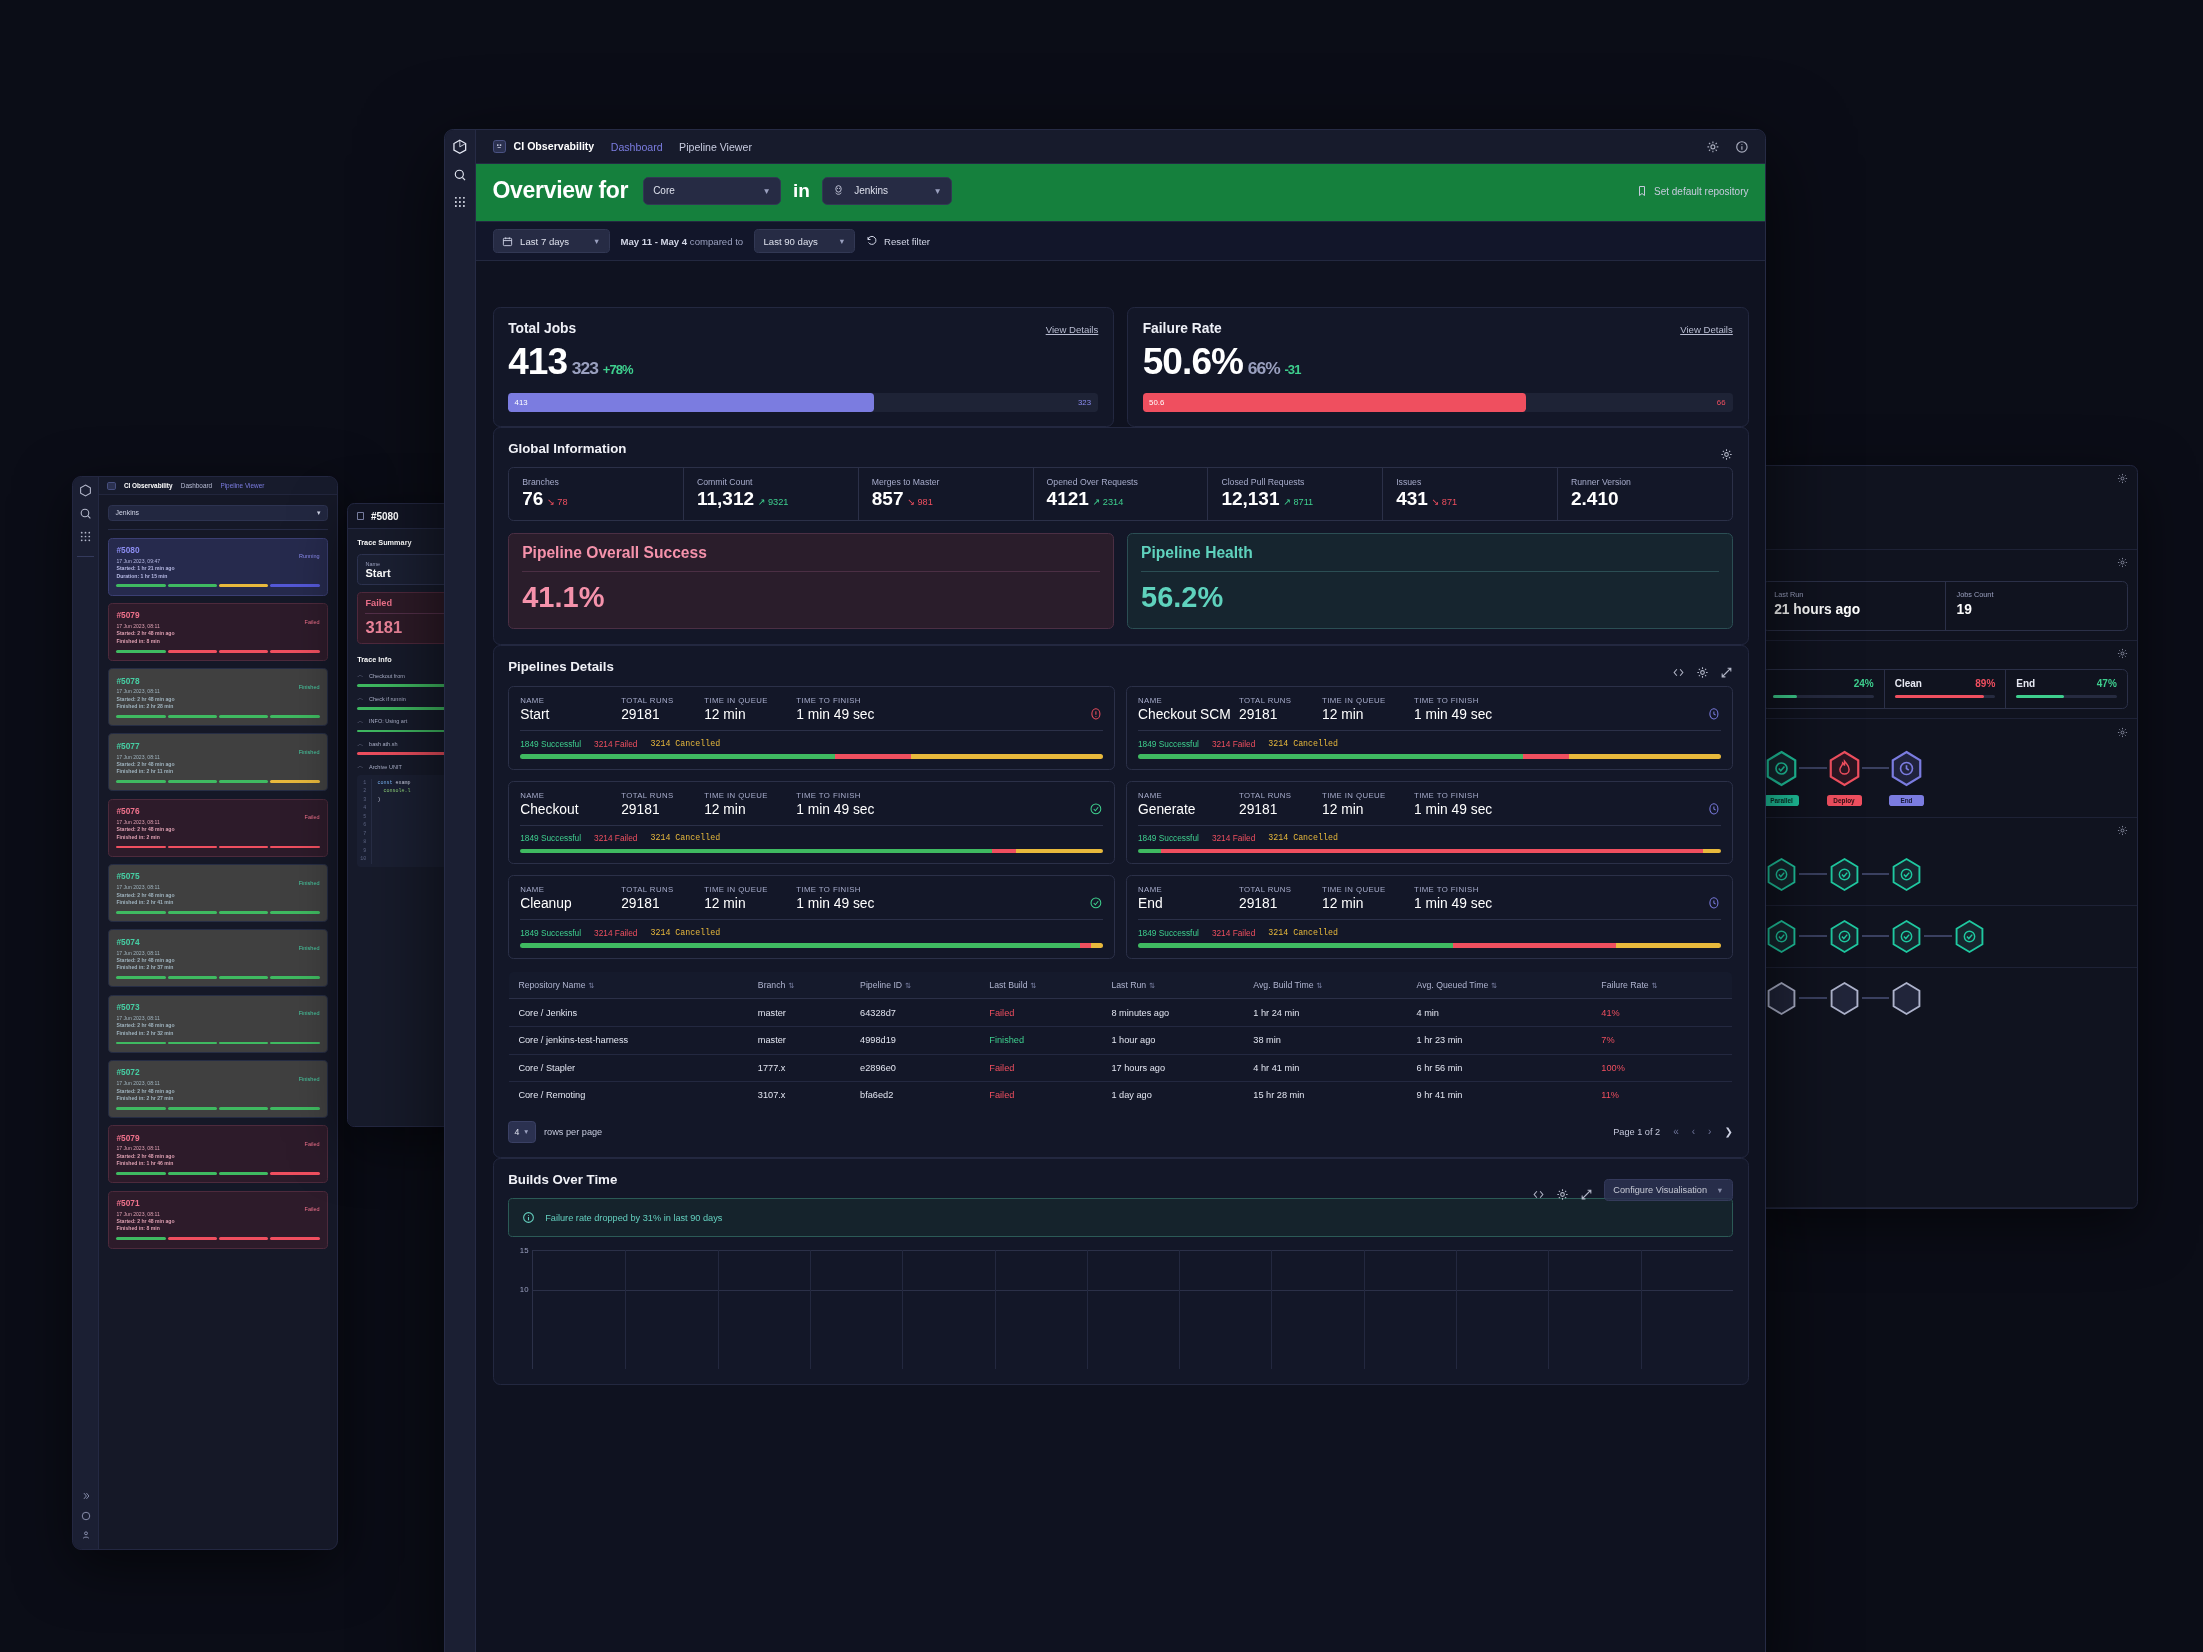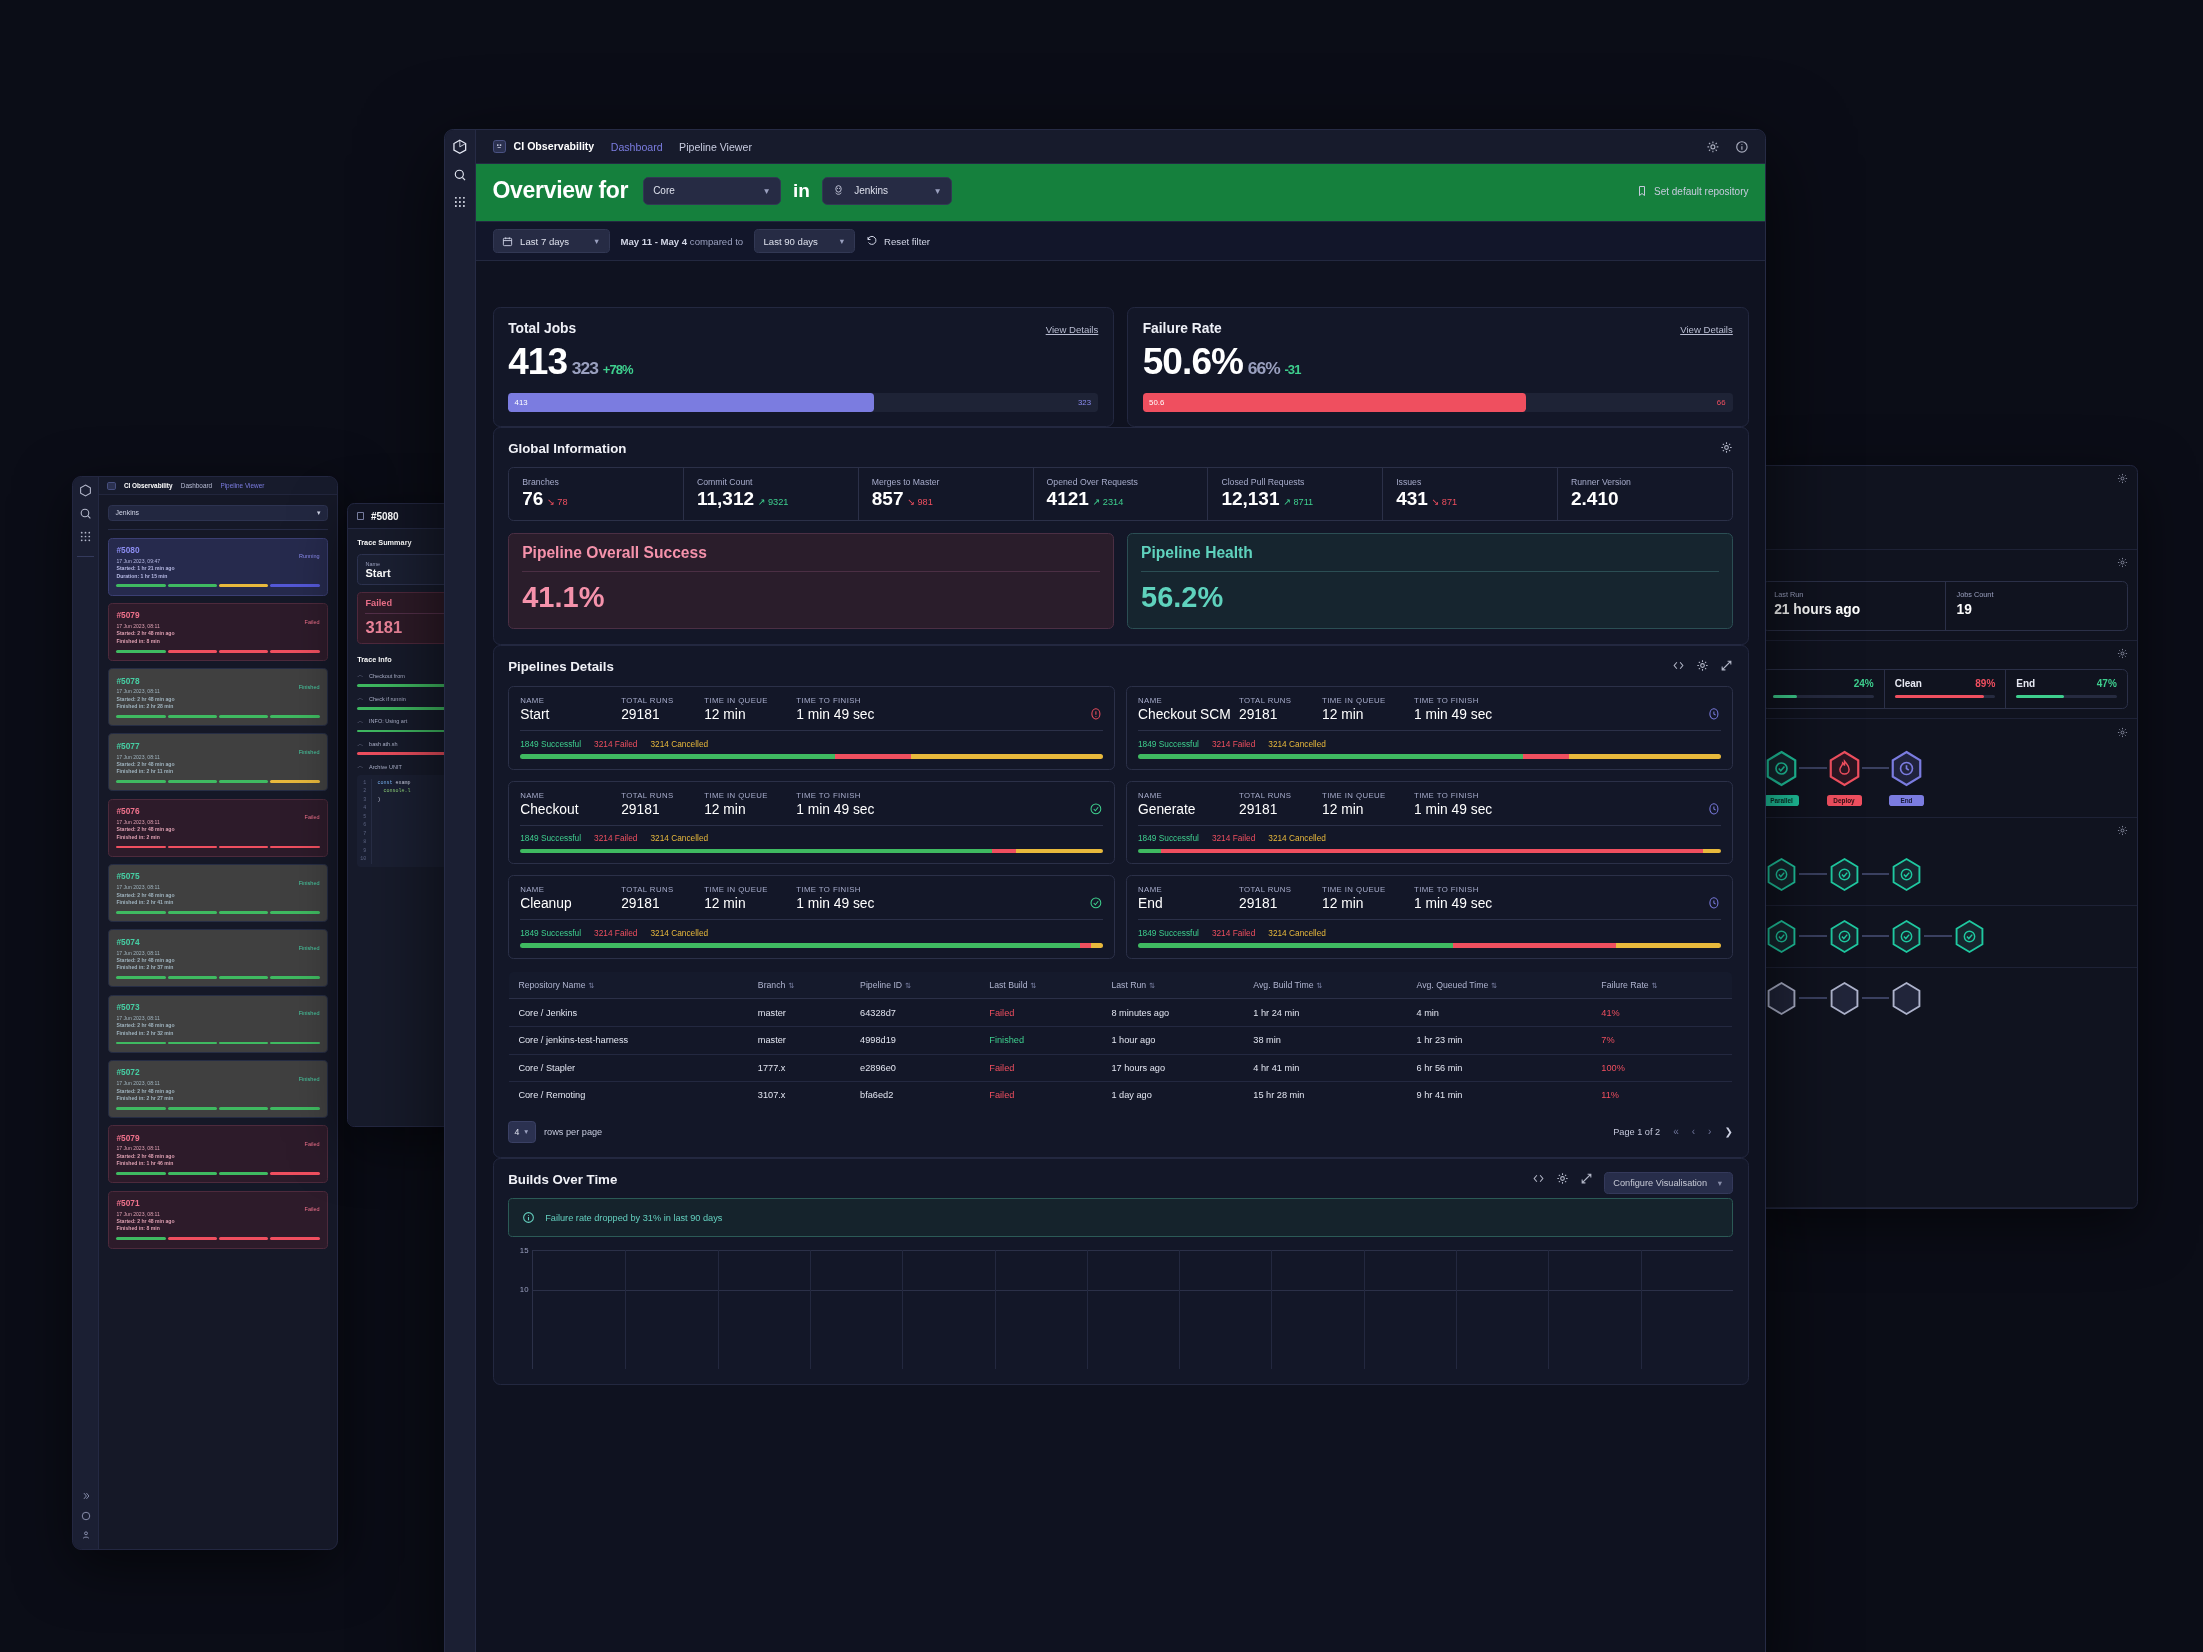--- a/index.html
+++ b/index.html
@@ -159,21 +159,21 @@
   .kpi .fill { position: absolute; left: 0; top: 0; bottom: 0; border-radius: 3.7px; }
   .kpi .t1 { position: relative; font-size: 7.8px; padding-left: 6.4px; color: #fff; }
   .kpi .t2 { position: absolute; right: 7.3px; font-size: 7.8px; }
   .avgdur { padding: 13px 14.7px 14.7px; width: 266px; }
   .avgdur h3 { font-size: 13.8px; font-weight: bold; color: #eef0f7; }
   .nodata { margin-top: 11px; height: 55px; background: #2b2f4c; border: 0.9px solid #3b4068; border-radius: 4.6px;
     display: flex; align-items: center; justify-content: center; font-size: 9.2px; color: #b9bde0; }
 
   .panel { background: #131728; border: 0.9px solid #232840; border-radius: 7.3px; padding: 13px 14.7px 14.7px; position: relative; }
   .panel > h2 { font-size: 13.3px; font-weight: bold; color: #f0f1f7; }
-  .panel .tools { position: absolute; right: 14.7px; top: 13px; display: flex; gap: 11px; align-items: flex-start; opacity: .85; }
+  .panel .tools { position: absolute; right: 14.7px; top: 20px; display: flex; gap: 11px; align-items: flex-end; opacity: .85; }
 
   .ginfo { margin-top: 11px; border: 0.9px solid #2b3048; border-radius: 5.5px; display: flex; }
   .ginfo > div { flex: 1; padding: 8.3px 13px 10px; border-right: 0.9px solid #2b3048; }
   .ginfo > div:last-child { border-right: 0; }
   .ginfo .lbl { font-size: 8.7px; color: #a7accb; margin-bottom: 1.8px; }
   .ginfo .val { font-size: 19px; font-weight: bold; color: #fff; display: flex; align-items: baseline; gap: 3.7px; }
   .ginfo .delta { font-size: 9.2px; font-weight: normal; }
   .up { color: #3ecf8e; } .down { color: #ef4f5f; }
 
   .twocards { display: flex; gap: 13px; margin-top: 12px; }
@@ -193,21 +193,21 @@
   .pcard .cols { display: flex; gap: 0; }
   .pcard .col { }
   .pcard .col:nth-child(1) { width: 101px; }
   .pcard .col:nth-child(2) { width: 83px; }
   .pcard .col:nth-child(3) { width: 92px; }
   .pcard .ch { font-size: 7.8px; color: #a7accb; letter-spacing: 0.4px; margin-bottom: 1.8px; }
   .pcard .cv2 { font-size: 13.8px; color: #fff; }
   .pcard .badge { position: absolute; right: 11px; top: 20px; }
   .pcard .hr { height: 0.9px; background: #2b3048; margin: 8.3px 0 7.3px; }
   .pcard .legend { display: flex; gap: 13px; font-size: 8.3px; margin-bottom: 5.5px; }
-  .pcard .lg-s { color: #3ecf8e; } .pcard .lg-f { color: #ef4f5f; } .pcard .lg-c { color: #e8b93c; }
+  .pcard .lg-s { color: #3ecf8e; } .pcard .lg-f { color: #ef4f5f; } .pcard .lg-c { color: #e8b93c; font-family: Liberation Mono, monospace; }
   .pcard .stack { display: flex; height: 4.6px; border-radius: 2.8px; overflow: hidden; }
 
   table { width: 100%; border-collapse: collapse; margin-top: 12px; border: 0.9px solid #2b3048; border-radius: 5.5px; overflow: hidden; }
   th { font-size: 8.7px; font-weight: normal; color: #b0b5d0; text-align: left; padding: 8.3px 9.2px; border-bottom: 0.9px solid #2b3048; background: #151a2c; }
   th .sort { color: #777da0; margin-left: 2.8px; font-size: 7.3px; }
   td { font-size: 9.2px; color: #e2e5f0; padding: 8.3px 9.2px; border-bottom: 0.9px solid #232840; }
   tr:last-child td { border-bottom: 0; }
   .st-failed { color: #ef4f5f; } .st-finished { color: #3ecf8e; } .fr { color: #ef4f5f; }
 
   .pager { display: flex; align-items: center; gap: 8.3px; margin-top: 11px; }

